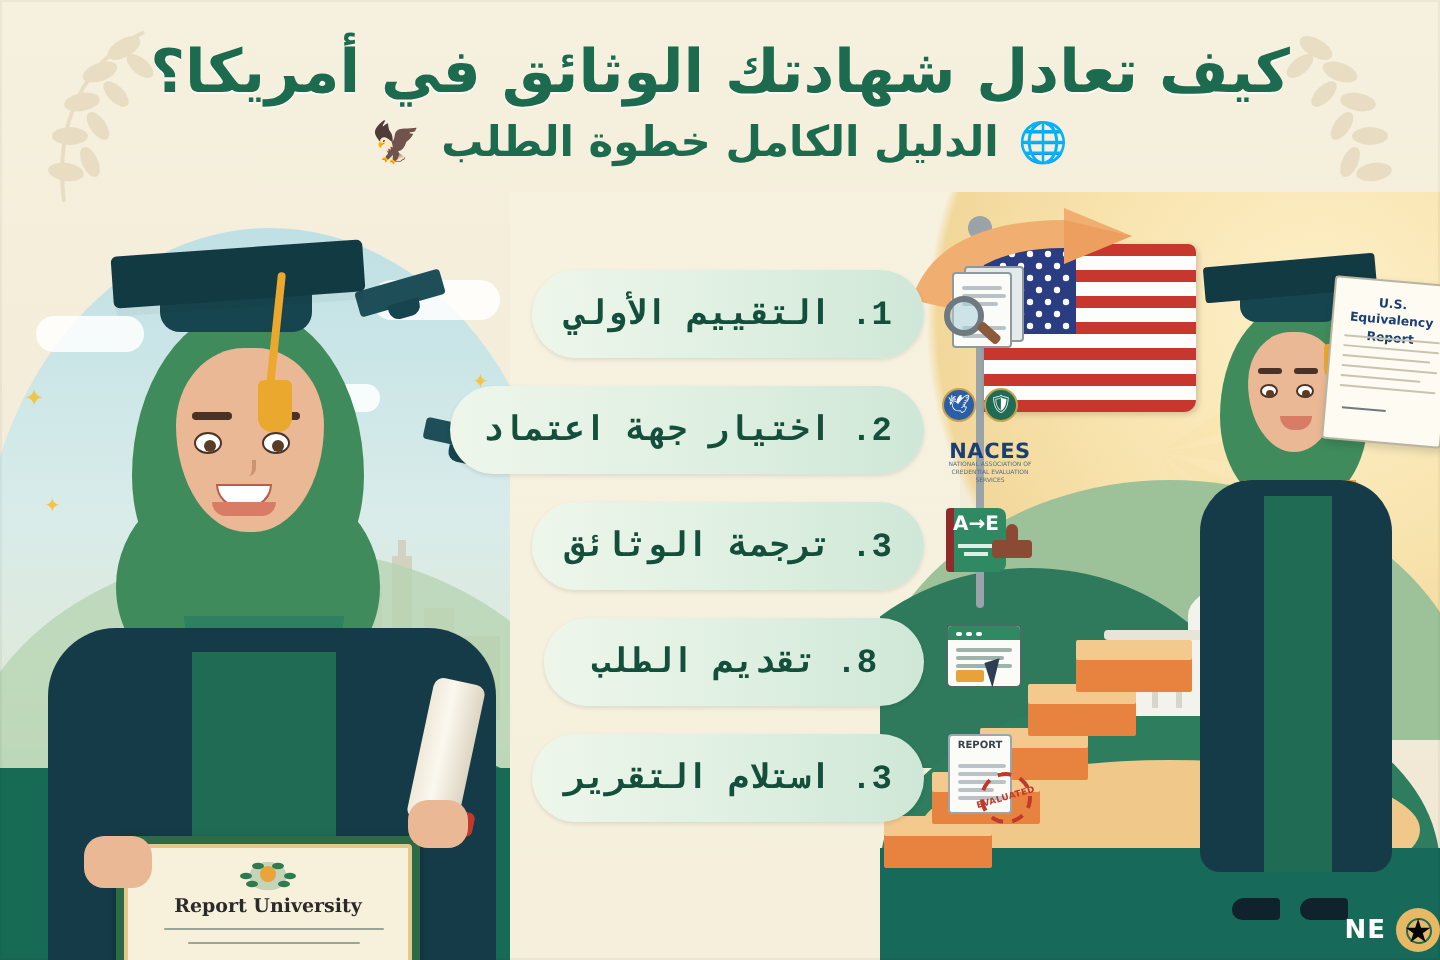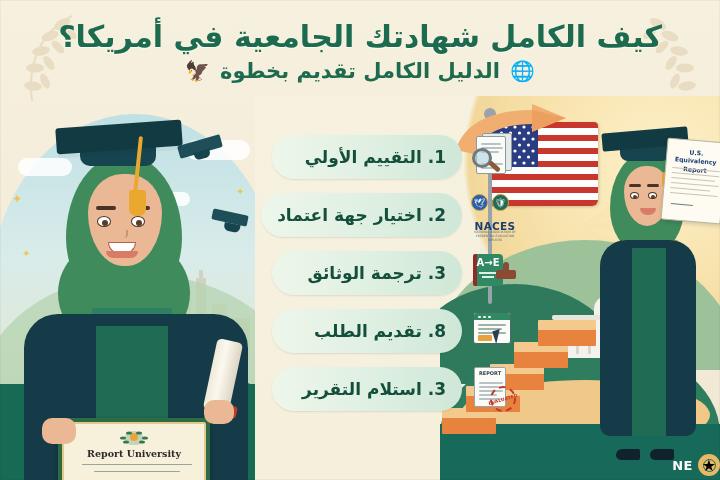--- a/index.html
+++ b/index.html
@@ -50,24 +50,25 @@
     text-shadow:0 1px 0 rgba(255,255,255,.65);letter-spacing:0;
   }
   .subtitle-row{display:flex;align-items:center;justify-content:center;gap:10px;margin-top:6px;}
   .subtitle{font-size:21px;font-weight:700;color:#1c6b4f;line-height:1.1;}
   .emoji{font-size:20px;line-height:1;}
 
   
   .steps{position:absolute;left:272px;top:128px;width:250px;z-index:30;}
   .step{position:relative;display:flex;align-items:center;gap:6px;height:58px;}
   .pill{
-    flex:1;height:44px;display:flex;align-items:center;justify-content:flex-start;
+    flex:1;height:44px;display:flex;align-items:center;justify-content:center;
     padding:0 16px;border-radius:22px;
     background:linear-gradient(270deg,#cfe7d8 0%,#dff0e2 48%,#eef6ea 100%);
     box-shadow:0 1px 2px rgba(0,0,0,.10);
+    font-family:Liberation Mono, monospace;
   }
   .pill-text{font-size:17px;font-weight:700;color:#144f3c;white-space:nowrap;}
   .step-icon{width:54px;height:50px;flex:0 0 54px;position:relative;}
 
   
   .ic-doc{position:absolute;left:8px;top:4px;width:30px;height:38px;background:#fbfbf7;border:1.5px solid #8e9aa0;border-radius:2px;}
   .ic-doc.back{left:14px;top:1px;background:#e4e9ea;}
   .ic-line{position:absolute;left:4px;height:1.6px;background:#b9c3c7;border-radius:1px;}
   .ic-mag{position:absolute;left:4px;top:16px;width:20px;height:20px;border:3px solid #6f7a80;border-radius:50%;background:rgba(170,208,220,.55);}
   .ic-mag-h{position:absolute;left:20px;top:32px;width:13px;height:5px;background:#8a5a3b;border-radius:2px;transform:rotate(42deg);}
@@ -434,24 +435,24 @@
       <div class="rstole" style="left:34px;"></div>
       <div class="rstole" style="left:76px;"></div>
       <div class="rgown"></div>
       <div class="rgown-mid"></div>
       <div class="shoe" style="left:28px;"></div>
       <div class="shoe" style="left:62px;"></div>
     </div>
   </div>
 
   <div class="header">
-    <h1 class="title">كيف الكامل شهادتك الجامعية في أمريكا؟</h1>
+    <h1 class="title">كيف تعادل شهادتك الوثائق في أمريكا؟</h1>
     <div class="subtitle-row">
       <span class="emoji">🌐</span>
-      <span class="subtitle">الدليل الكامل تقديم بخطوة</span>
+      <span class="subtitle">الدليل الكامل خطوة الطلب</span>
       <span class="emoji">🦅</span>
     </div>
   </div>
 
   <div class="steps">
 
     <div class="step">
       <div class="step-icon">
         <div class="ic-doc back"></div>
         <div class="ic-doc">

